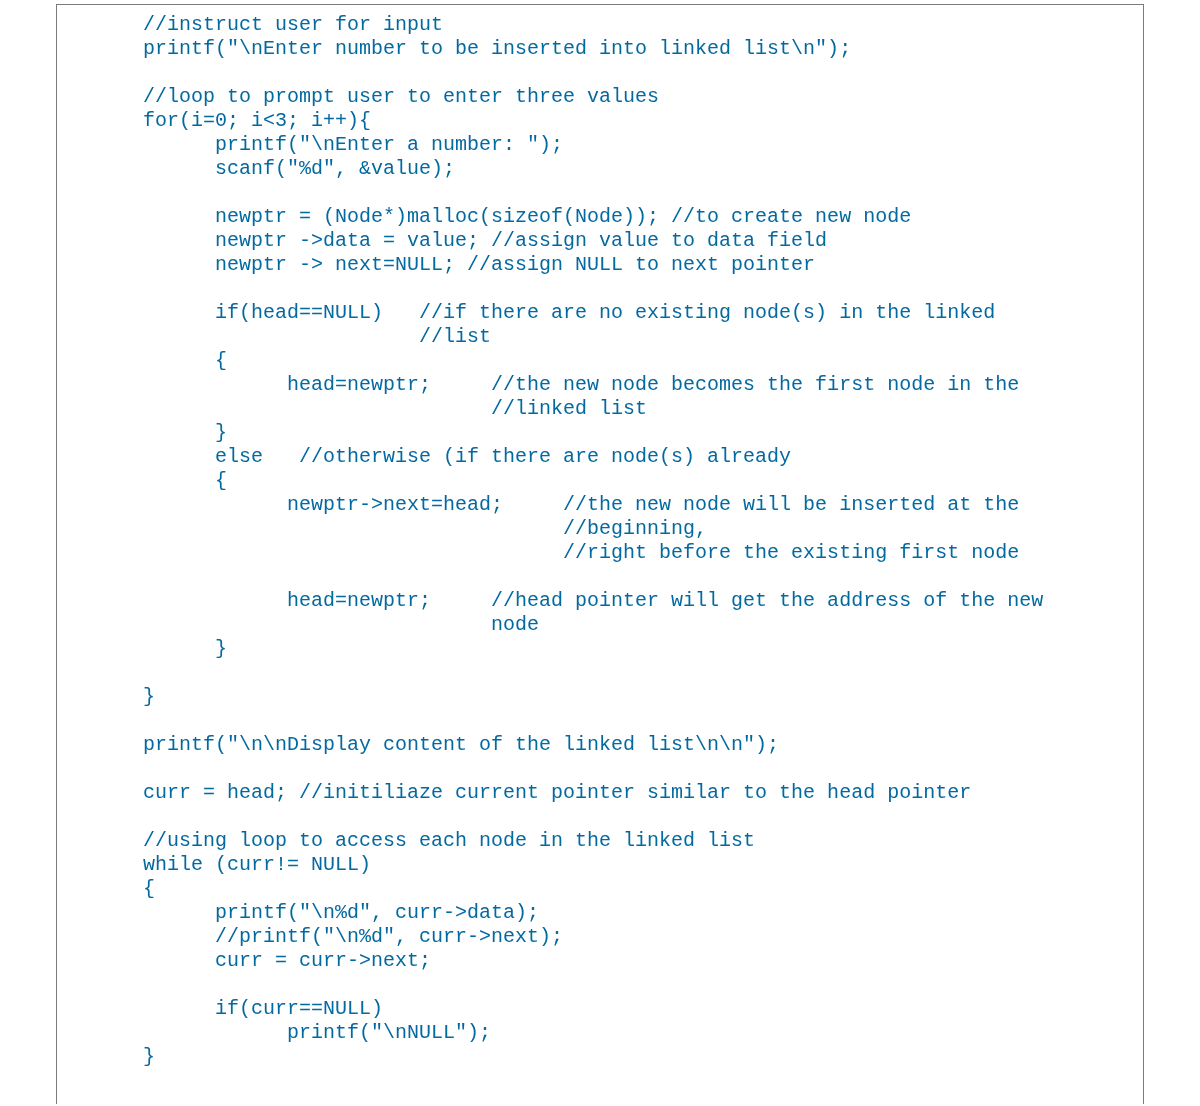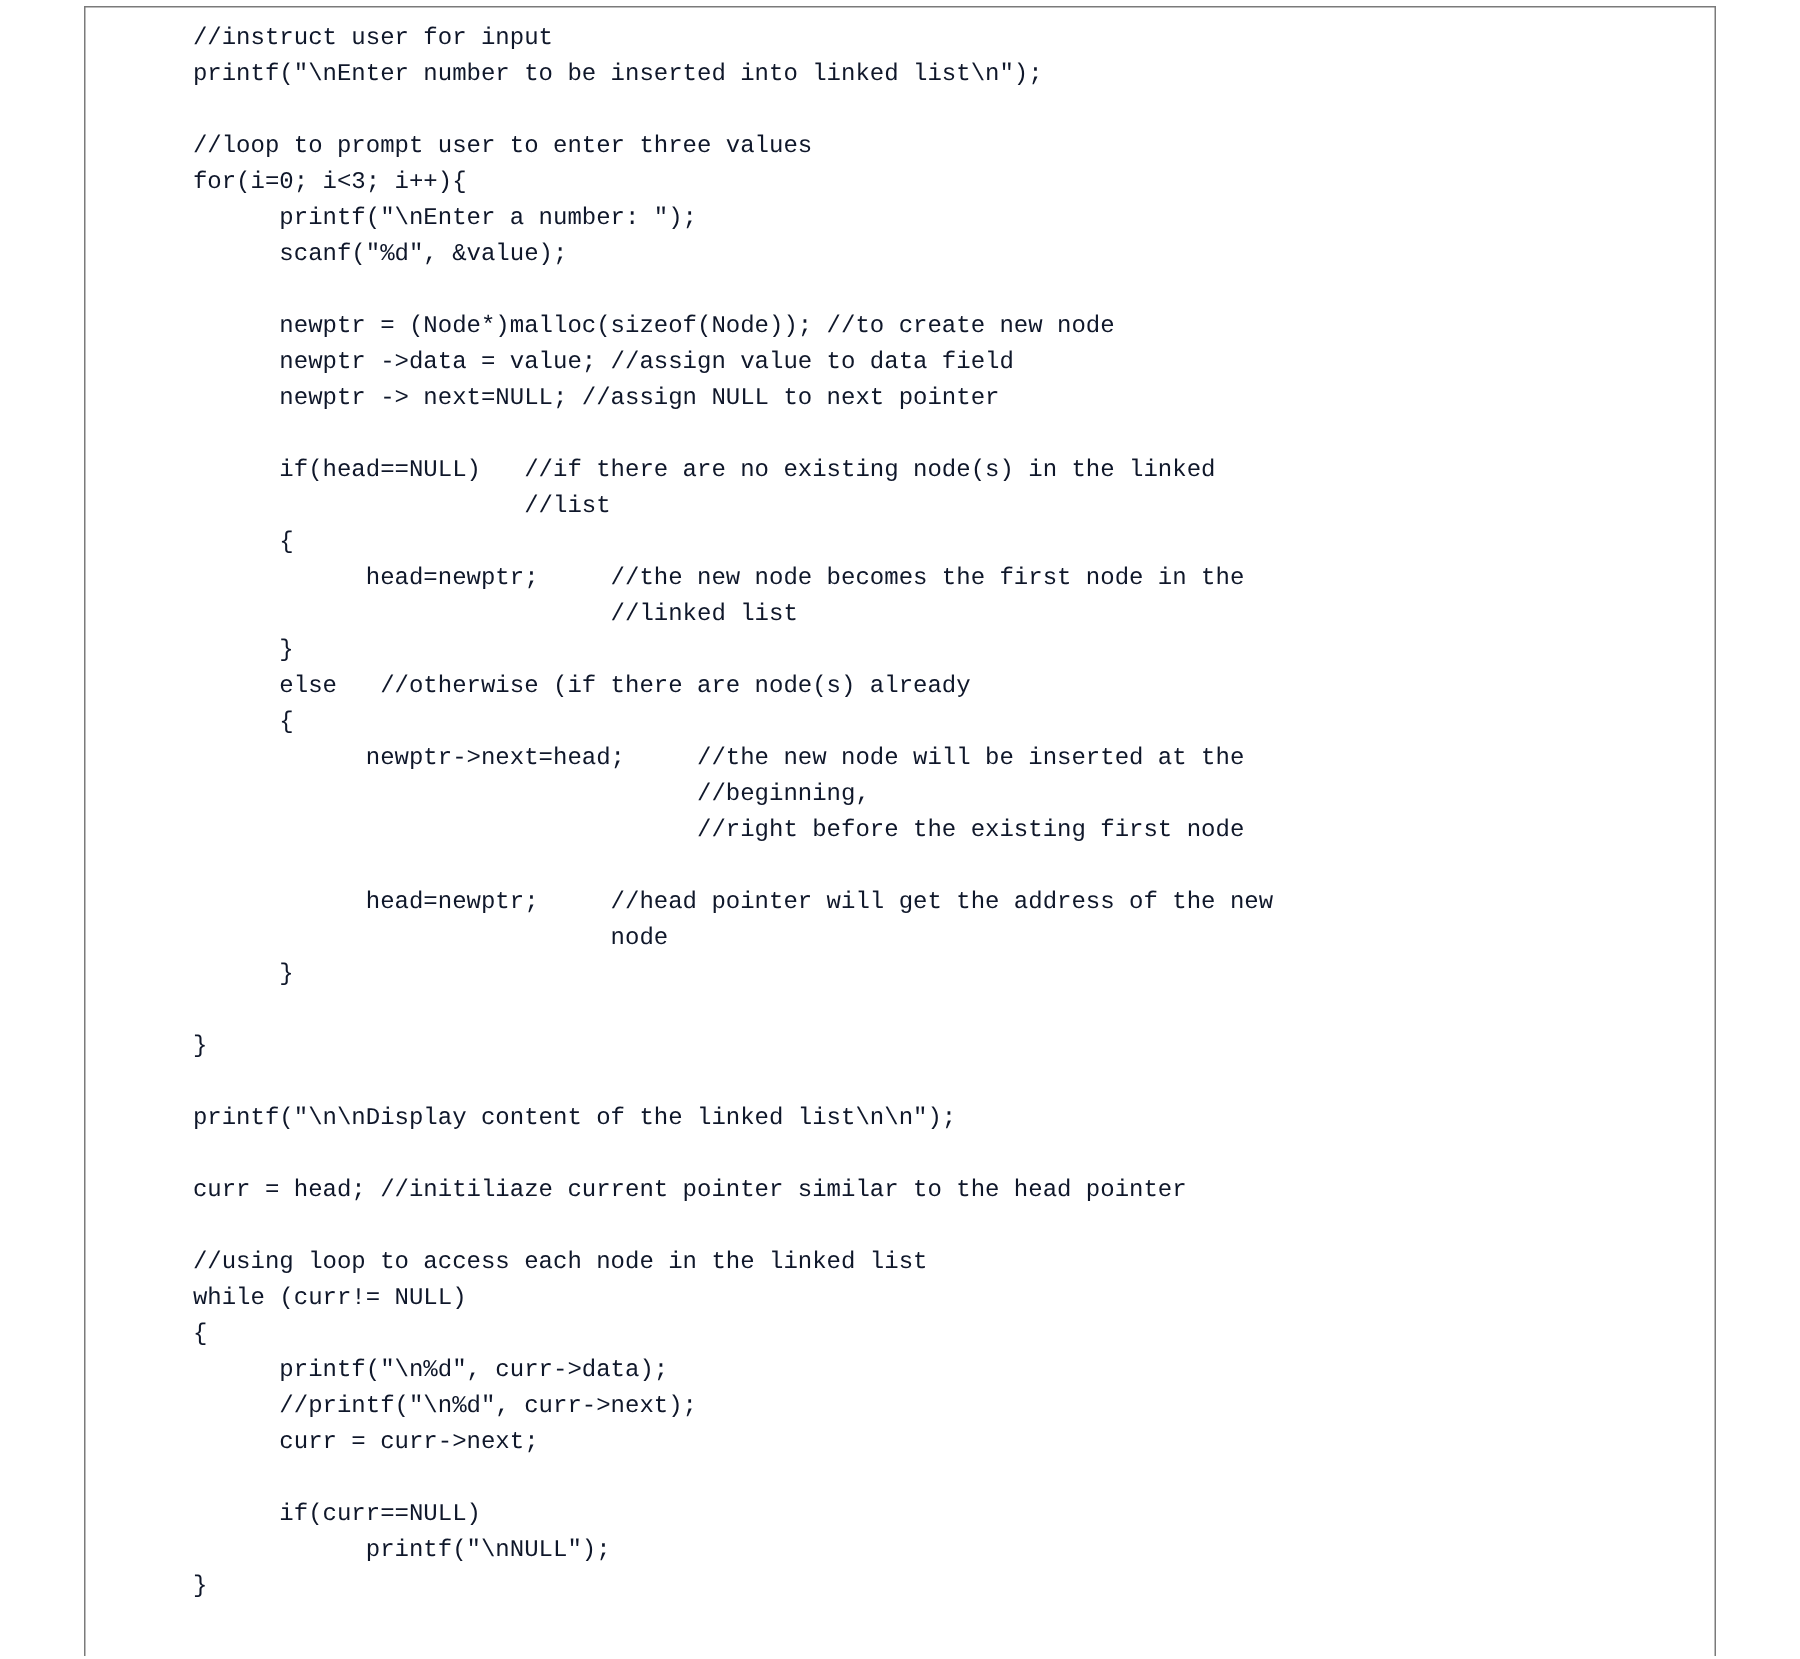--- a/index.html
+++ b/index.html
@@ -21,23 +21,23 @@
     border-bottom: none;
     background: #ffffff;
     height: 1100px;
     box-sizing: border-box;
     padding: 8px 14px 8px 14px;
     overflow: hidden;
   }
   pre.code {
     margin: 0;
     font-family: Consolas, "Courier New", monospace;
-    font-size: 16px;
+    font-size: 20px;
     line-height: 24px;
-    color: #0f172a;
+    color: #0369a1;
     white-space: pre;
   }
 </style>
 </head>
 <body>
 
 <div class="page">
   <div class="code-frame">
     <pre class="code">      //instruct user for input
       printf("\nEnter number to be inserted into linked list\n");

